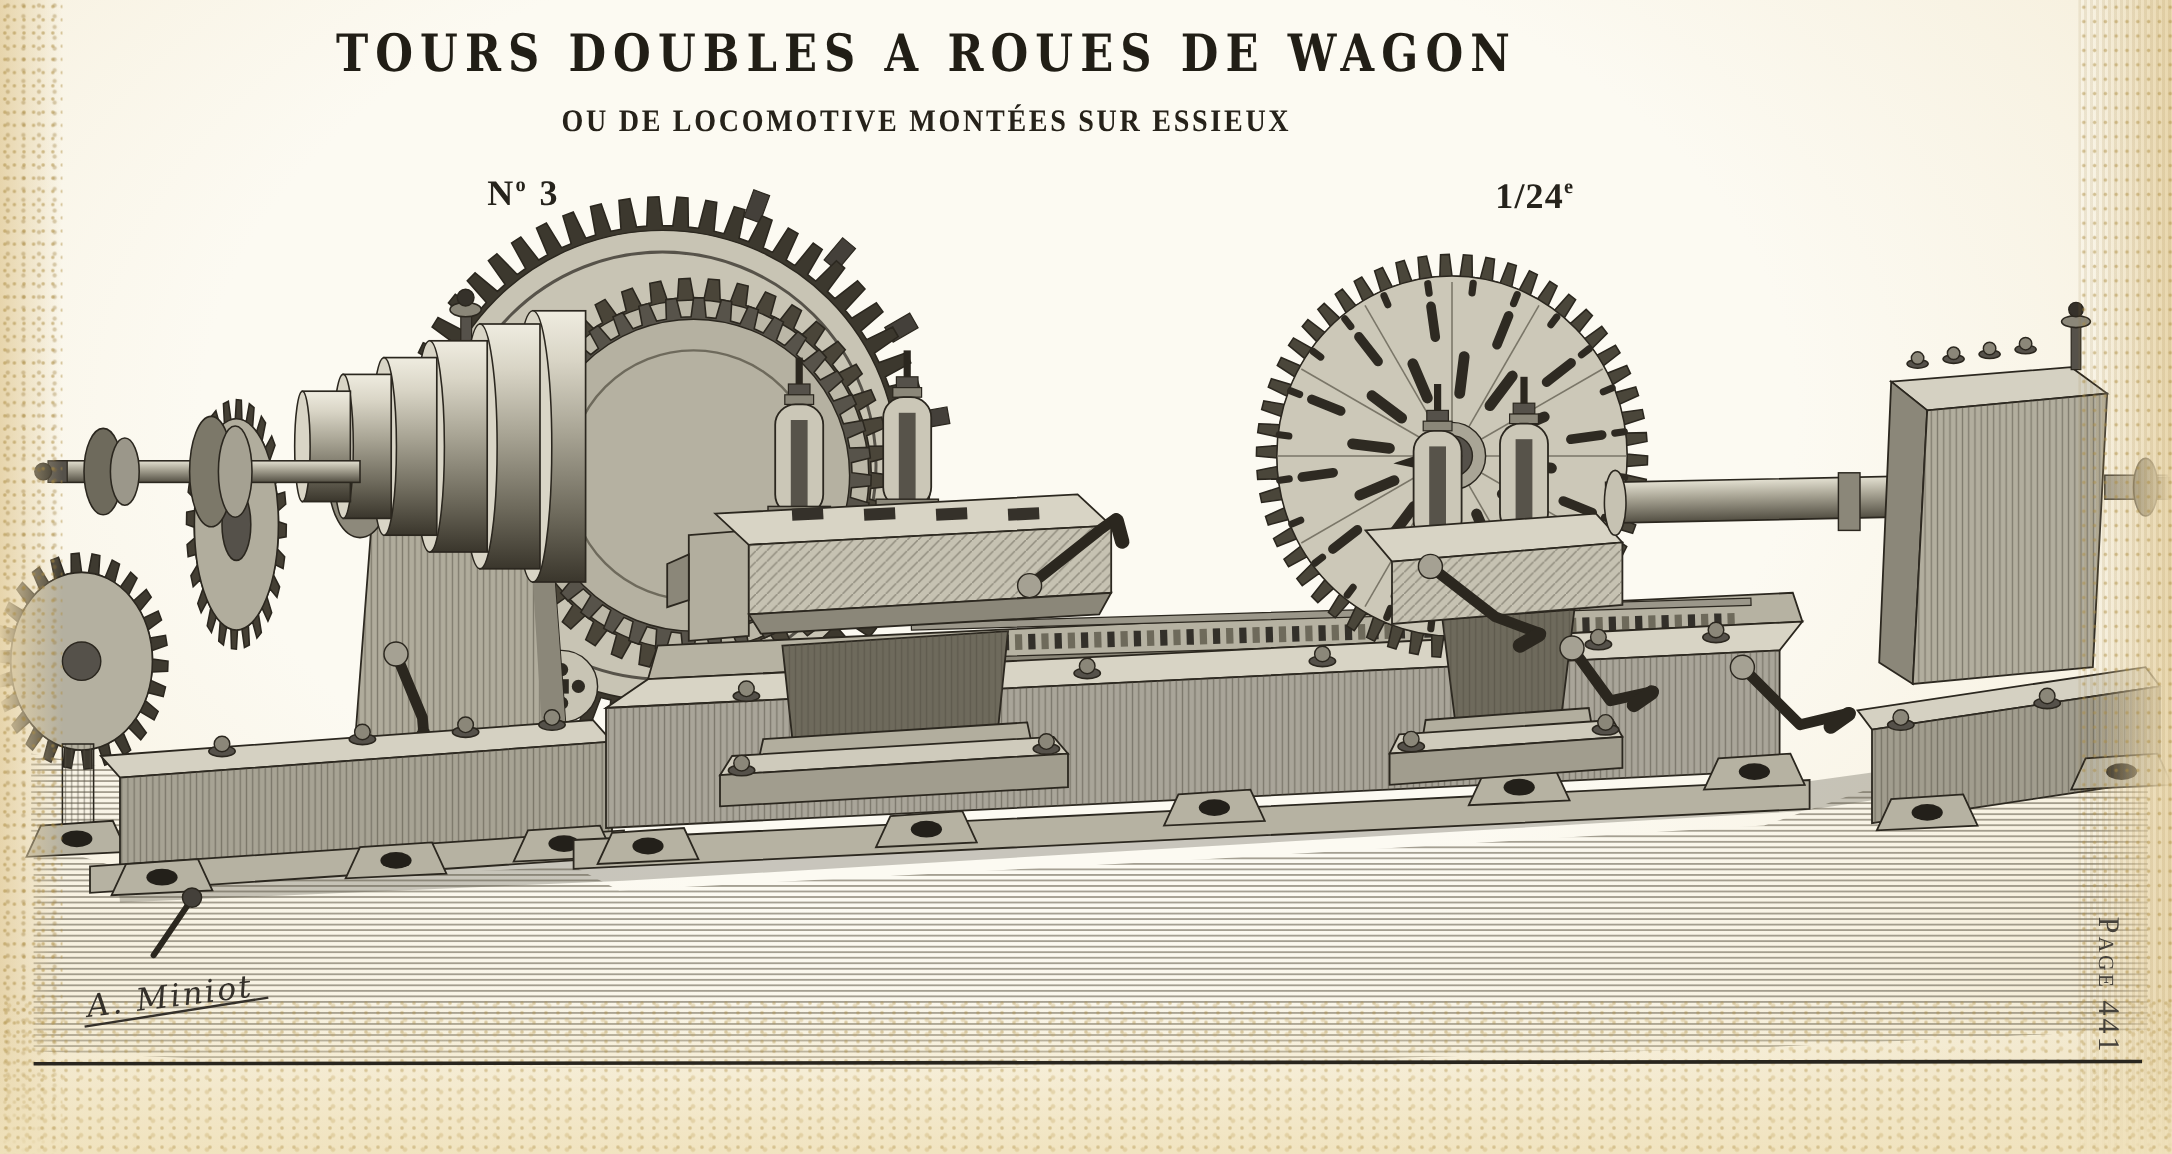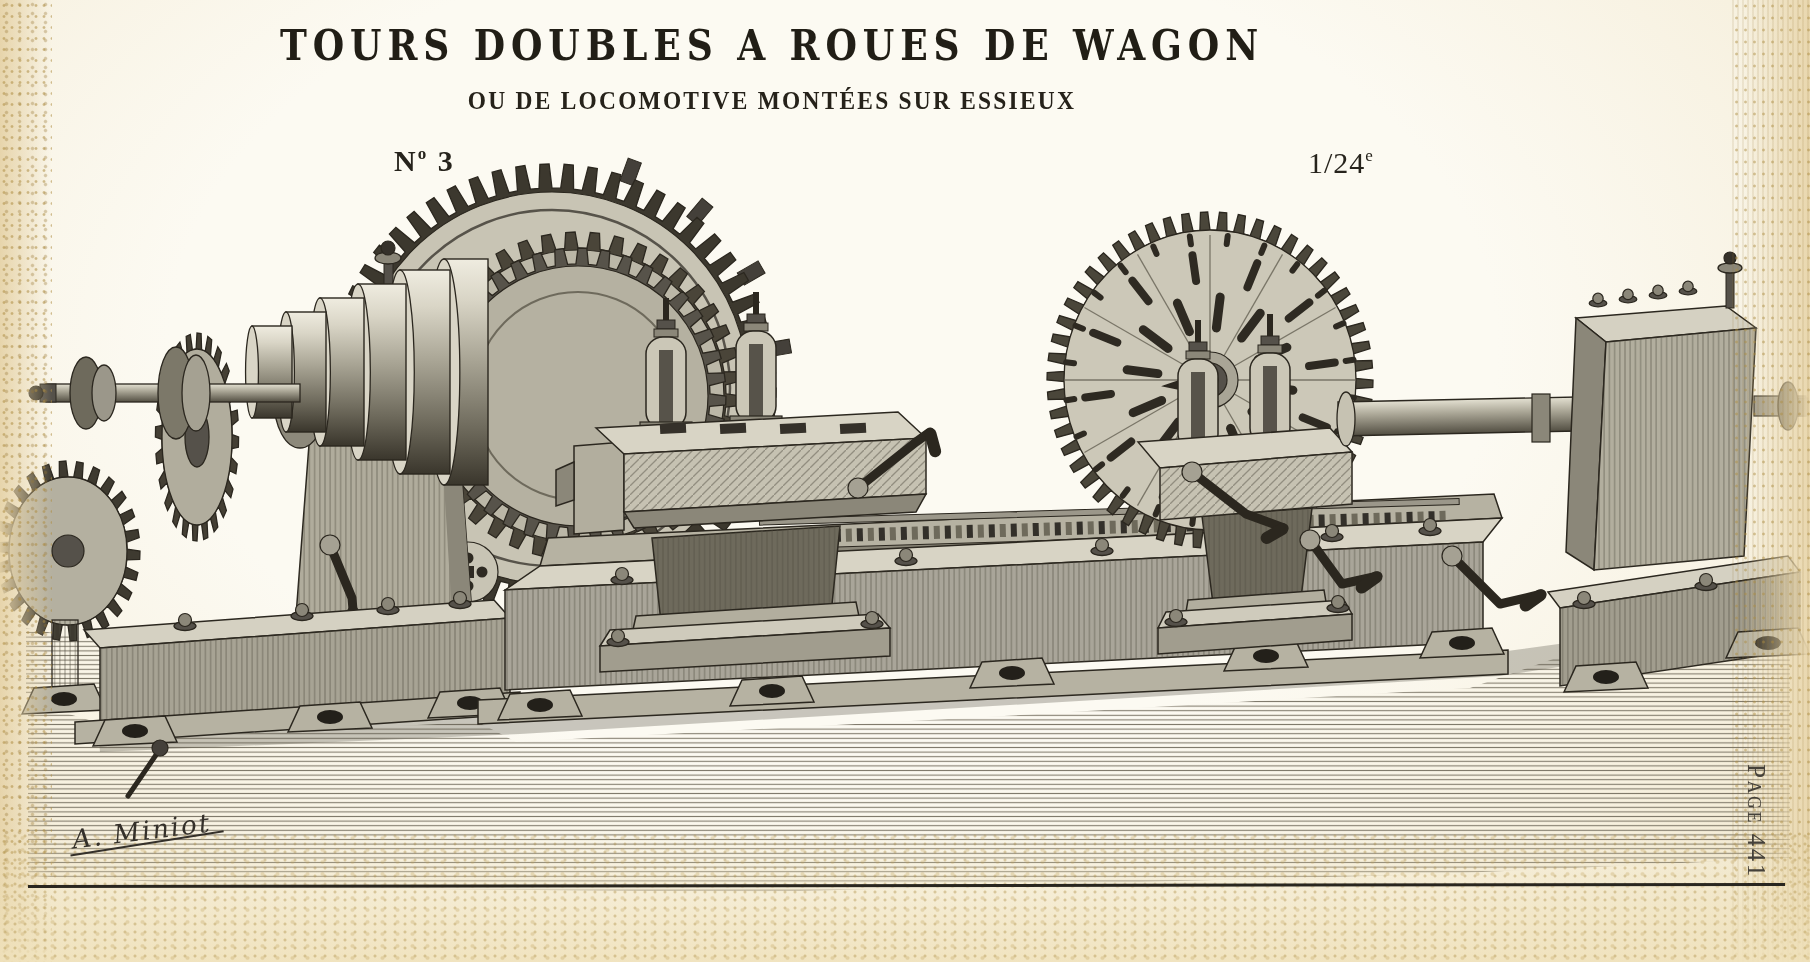--- a/index.html
+++ b/index.html
@@ -27,22 +27,22 @@
       radial-gradient(circle, rgba(173,141,66,.4) 0 .9px, transparent 2px),
       radial-gradient(circle, rgba(190,160,90,.3) 0 1.2px, transparent 2.6px),
       linear-gradient(0deg, rgba(240,226,188,.9), rgba(240,226,188,0));
     background-size:10px 8px, 15px 12px, 100% 100%;}
   .overlay{position:absolute; white-space:nowrap;}
   .title{left:772px; top:20px; transform:translateX(-50%) scaleX(.84);
     font-family:"DejaVu Serif", serif; font-weight:bold; font-size:43px;
     letter-spacing:7px; color:#211e16;}
   .subtitle{left:772px; top:86px; transform:translateX(-50%) scaleX(.9);
     font-weight:bold; font-size:26px; letter-spacing:2.5px; color:#26221a;}
-  .figno{left:394px; top:144px; font-weight:bold; font-size:30px; letter-spacing:2px;}
-  .scaleno{left:1308px; top:146px; font-weight:normal; font-size:30px; letter-spacing:1px;}
+  .figno{left:406px; top:144px; font-weight:bold; font-size:30px; letter-spacing:2px;}
+  .scaleno{left:1246px; top:146px; font-weight:bold; font-size:30px; letter-spacing:1px;}
   .supr{font-size:17px; vertical-align:12px;}
   .nota{left:392px; top:898px; font-size:25px; color:#2a2720; letter-spacing:.6px;}
   .nota b{margin-right:8px;} .nota .dash{margin-right:10px;}
   .nota sup{font-size:14px; vertical-align:8px;}
   .rule{position:absolute; left:28px; top:884px; width:1757px; height:3px;
     background:#29261f; transform:rotate(-.06deg);}
   .pagelabel{left:1770px; top:764px; transform:rotate(90deg); transform-origin:0 0;
     font-variant:small-caps; font-size:25px; letter-spacing:2.5px; color:#45413a;}
   .signature{left:72px; top:816px; transform:rotate(-7deg); font-style:italic;
     font-family:"DejaVu Serif", serif; font-size:26px; letter-spacing:2px; color:#34302a;}

